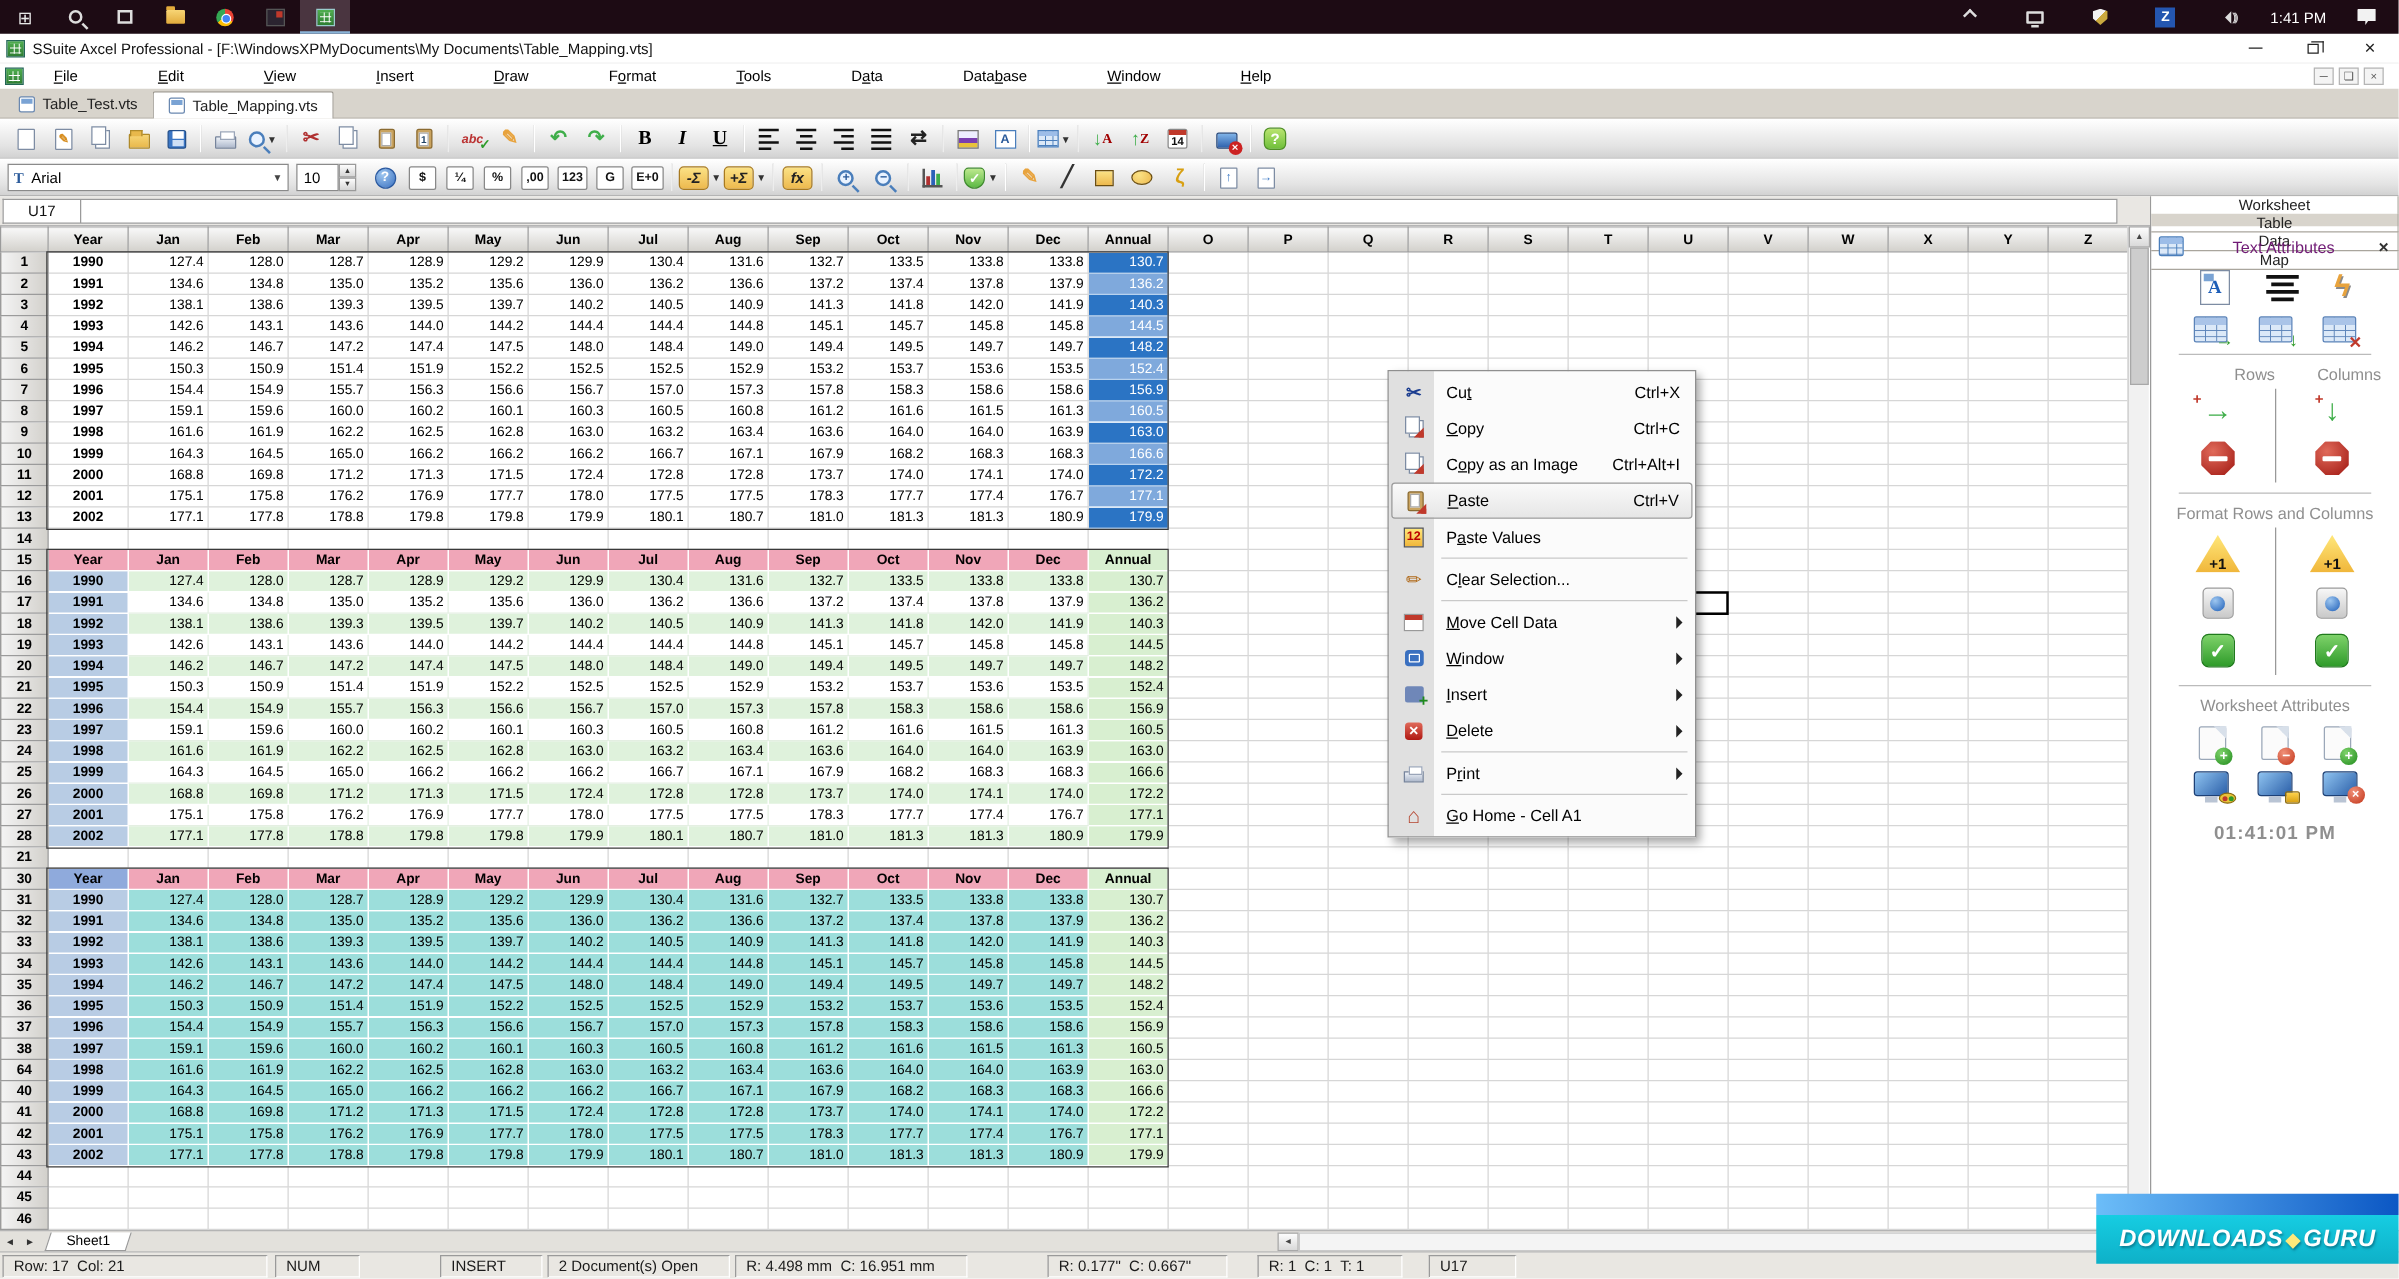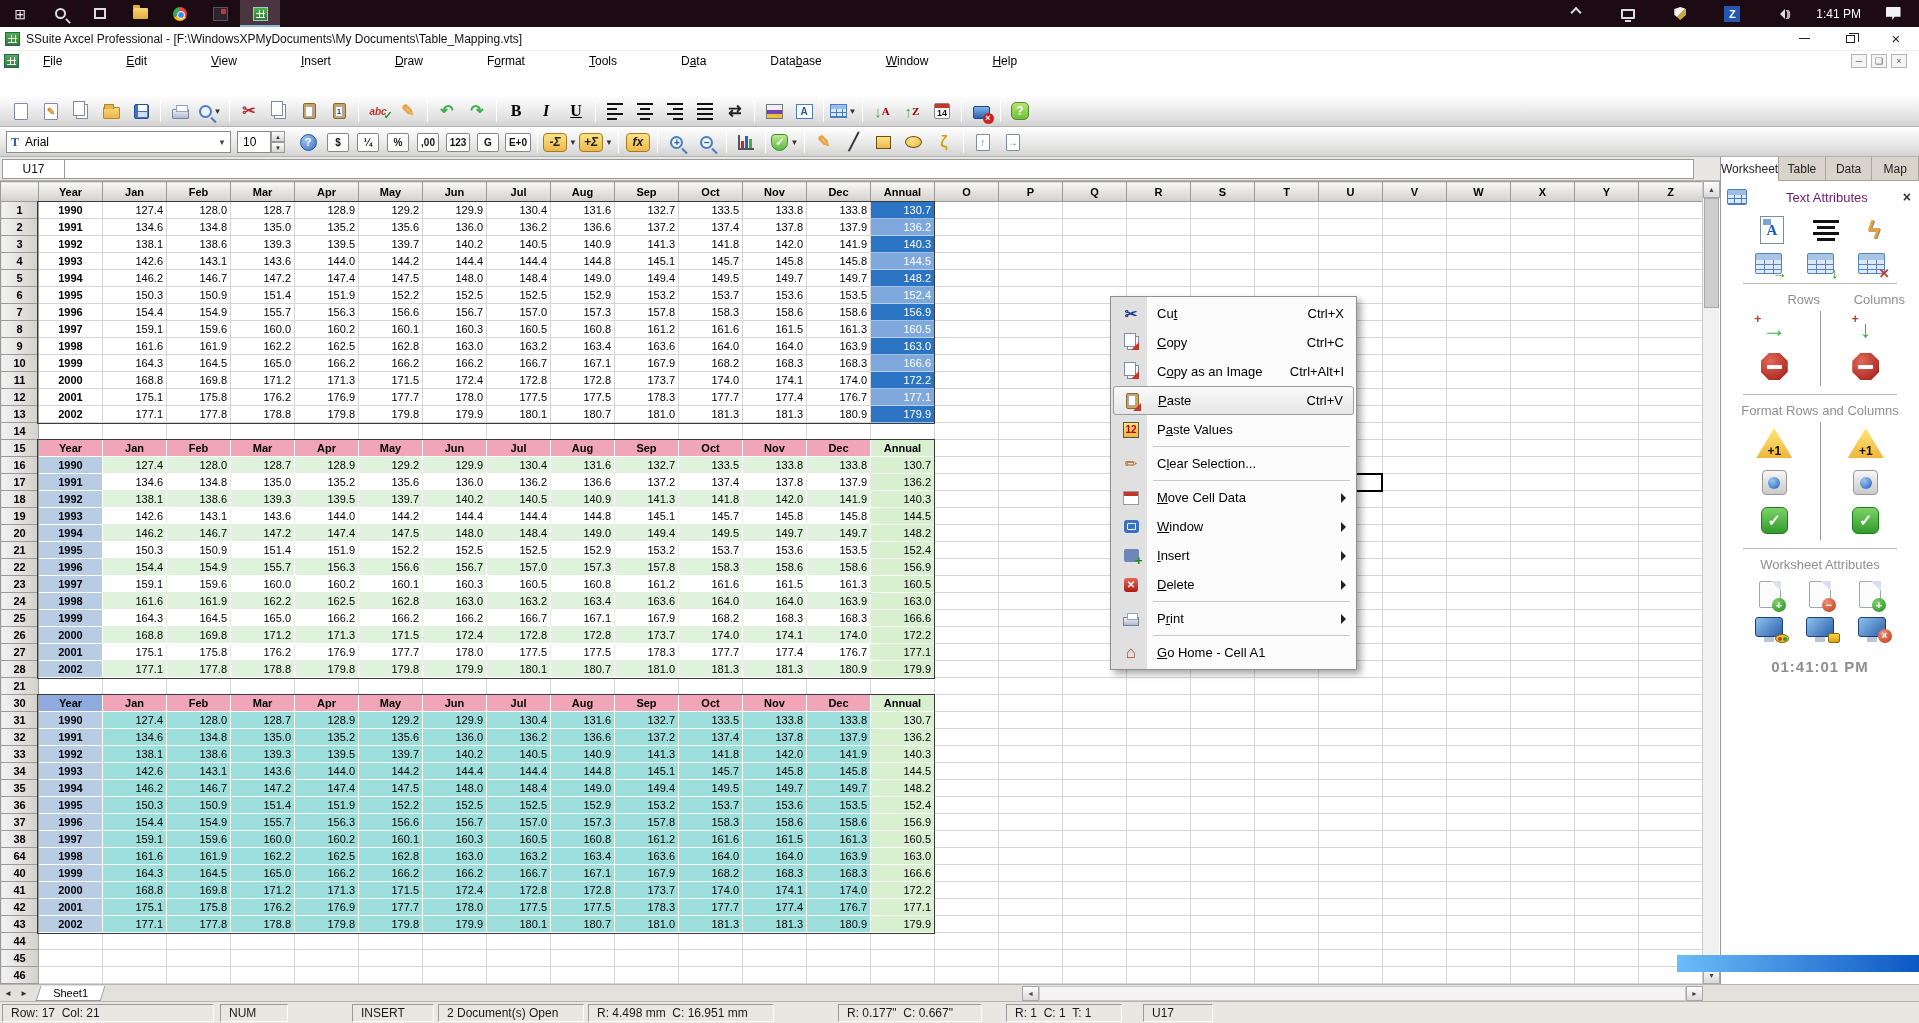--- a/index.html
+++ b/index.html
@@ -155,21 +155,21 @@
   .sel-box { position:absolute; border:2px solid #000; pointer-events:none; background:transparent; }
 
   
   .vscroll { position:absolute; left:1702px; top:181px; width:17px; height:803px; background:#f1f1f1; border-left:1px solid #c9c9c9; }
   .vs-btn { width:17px; height:17px; background:linear-gradient(#fdfdfd,#d9d9d9); border:1px solid #a8a8a8; font-size:7px; color:#444; display:flex; align-items:center; justify-content:center; }
   .vs-btn.bottom { position:absolute; bottom:0; }
   .vs-thumb { position:absolute; top:17px; left:1px; width:15px; height:110px; background:#cdcdcd; border:1px solid #a8a8a8; }
 
   
   .panel { position:absolute; left:1720px; top:157px; width:199px; height:827px; background:#fff; border-left:1px solid #9a9a9a; }
-  .p-tabs { display:flex; height:24px; background:#d8d4cc; }
+  .p-tabs { display:flex; height:24px; background:#d8d4cc;flex-direction:column; }
   .p-tab { flex:1; display:flex; align-items:center; justify-content:center; font-size:12px; color:#222; border-right:1px solid #a9a59d; border-bottom:1px solid #a9a59d; }
   .p-tab.active { background:#fff; border-bottom:none; font-weight:normal; }
   .p-head { display:flex; align-items:center; padding:8px 8px 2px 6px; }
   .p-head .pp-grid { width:20px; height:16px; border:1px solid #4a7ebb; border-radius:2px; background:
       linear-gradient(#9dbde8 0 5px, transparent 5px),
       linear-gradient(#4a7ebb 0 1px, transparent 1px) 0 8px/100% 5px repeat-y,
       linear-gradient(90deg,#4a7ebb 0 1px, transparent 1px) 6px 0/7px 100% repeat-x,
       #dce9f8; margin-right:10px; }
   .p-title { color:#701a75; font-size:13px; text-align:center; flex:1; }
   .p-title2 { color:#8f8f8f; font-size:13px; text-align:center; margin:6px 0 4px; }
@@ -345,20 +345,24 @@
         <span class="menu-item"><u>W</u>indow</span>
         <span class="menu-item"><u>H</u>elp</span>
       </span>
     <span class="mdi-controls">
       <span class="mdi">─</span>
       <span class="mdi">❏</span>
       <span class="mdi">×</span>
     </span>
   </div>
 
+  <div class="doctabs">
+      <span class="dtab"><span class="mini-doc"></span>Table_Test.vts</span>
+      <span class="dtab active"><span class="mini-doc"></span>Table_Mapping.vts</span>
+    </div>
 
   <div class="tb tb1">
       <span class="tbtn">
         <span class="i-page" style=""></span>
       </span>
       <span class="tbtn">
         <span class="i-page" style="color:#d78d1e;">✎</span>
       </span>
       <span class="tbtn">
         <span class="i-pages"></span>
@@ -2202,15 +2206,20 @@
       <span class="seg" style="left:352px;width:82px;">INSERT</span>
       <span class="seg" style="left:438px;width:146px;">2 Document(s) Open</span>
       <span class="seg" style="left:588px;width:186px;">R: 4.498 mm  C: 16.951 mm</span>
       <span class="seg" style="left:838px;width:144px;">R: 0.177"  C: 0.667"</span>
       <span class="seg" style="left:1006px;width:116px;">R: 1  C: 1  T: 1</span>
       <span class="seg" style="left:1143px;width:70px;">U17</span>
     </div>
 
   <div class="wm">
     <div class="wm-blue"></div>
+    <div class="wm-cyan">
+      <span>DOWNLOADS</span>
+      <span class="gem">◆</span>
+      <span>GURU</span>
+    </div>
   </div>
 
 </div>
 
 </body></html>

